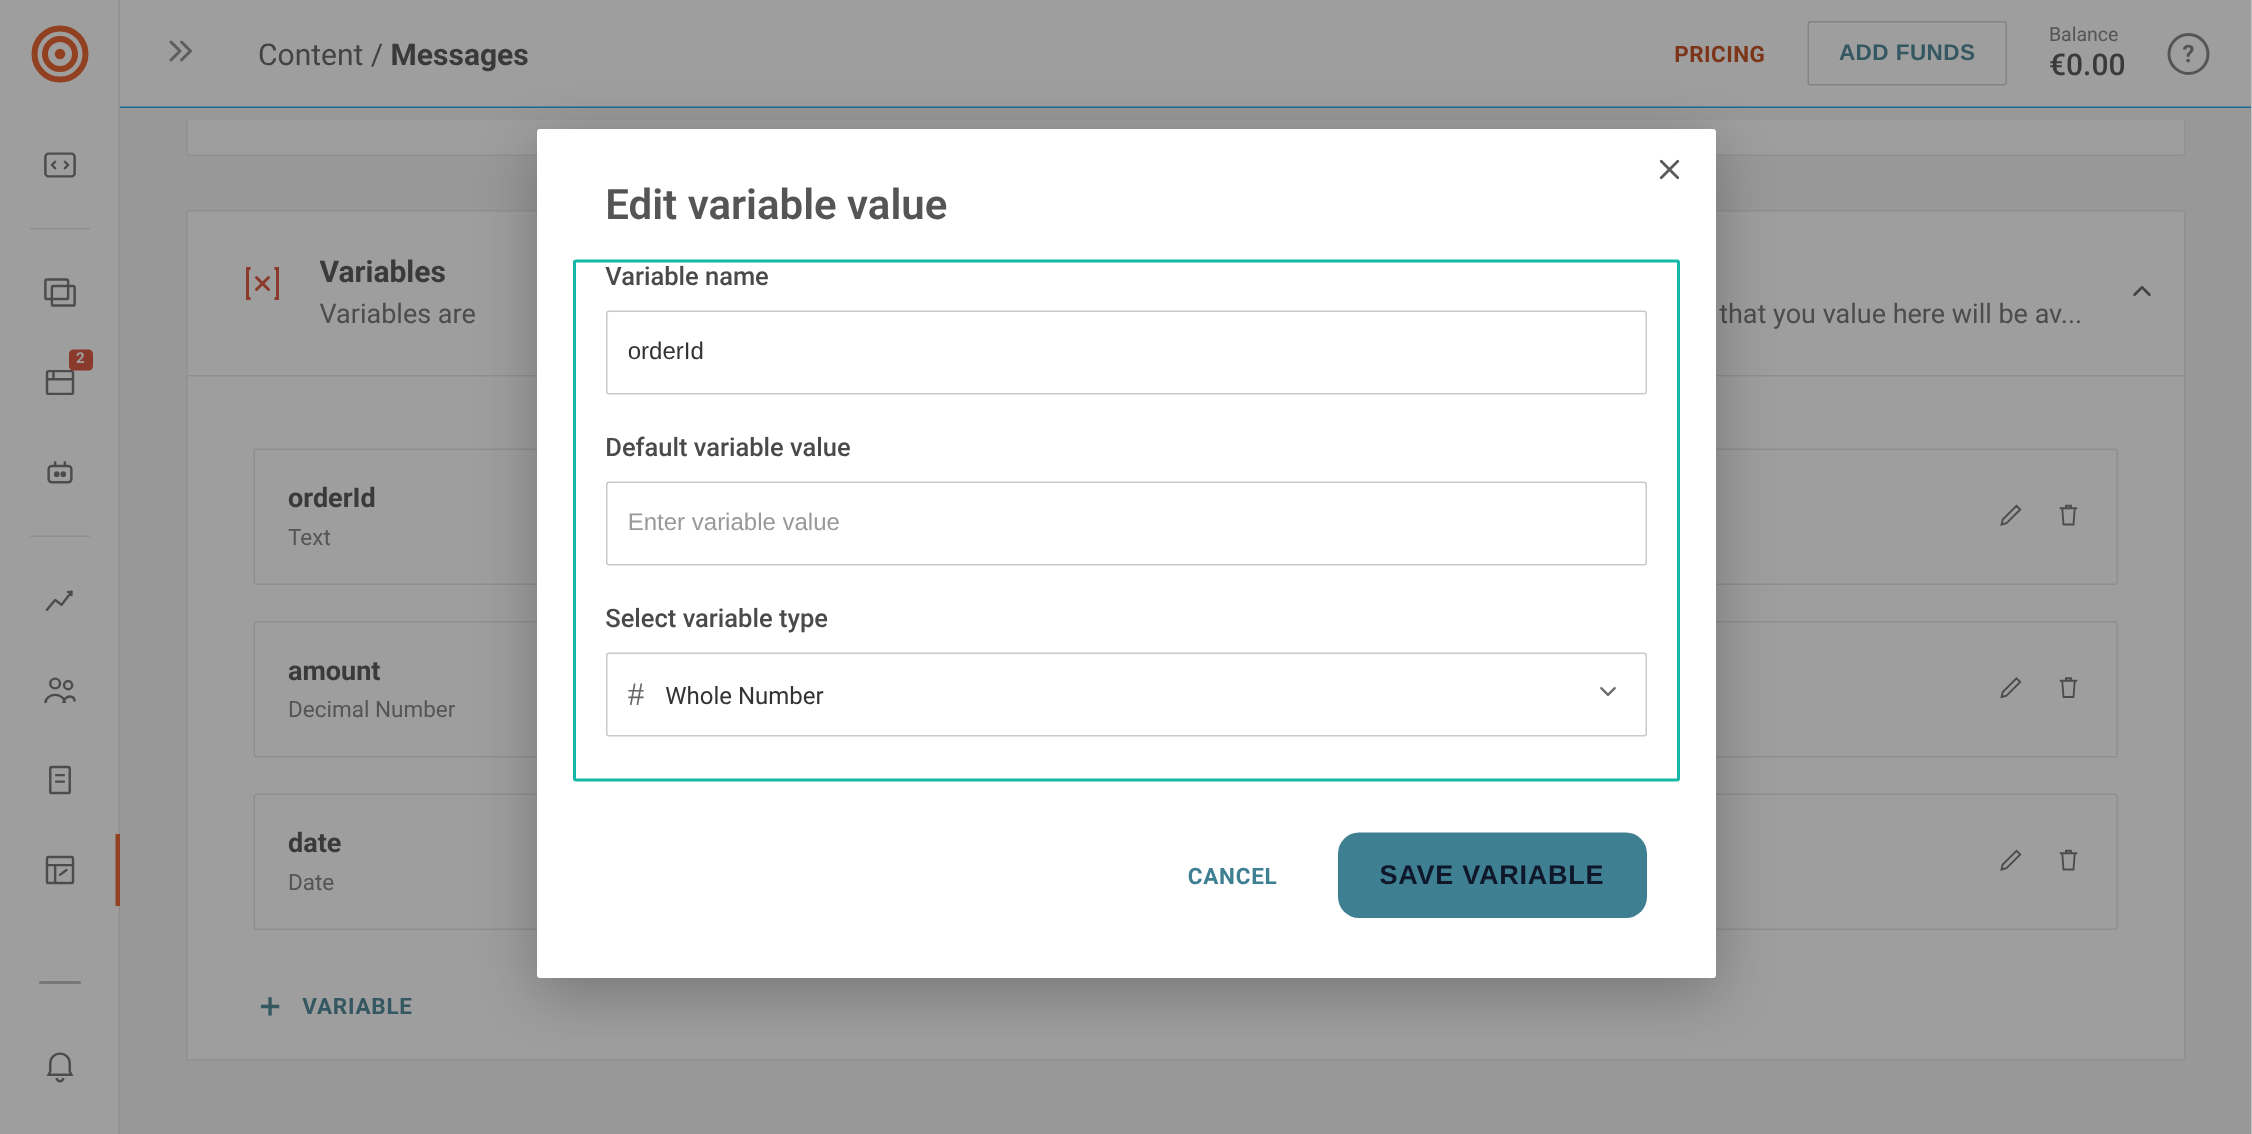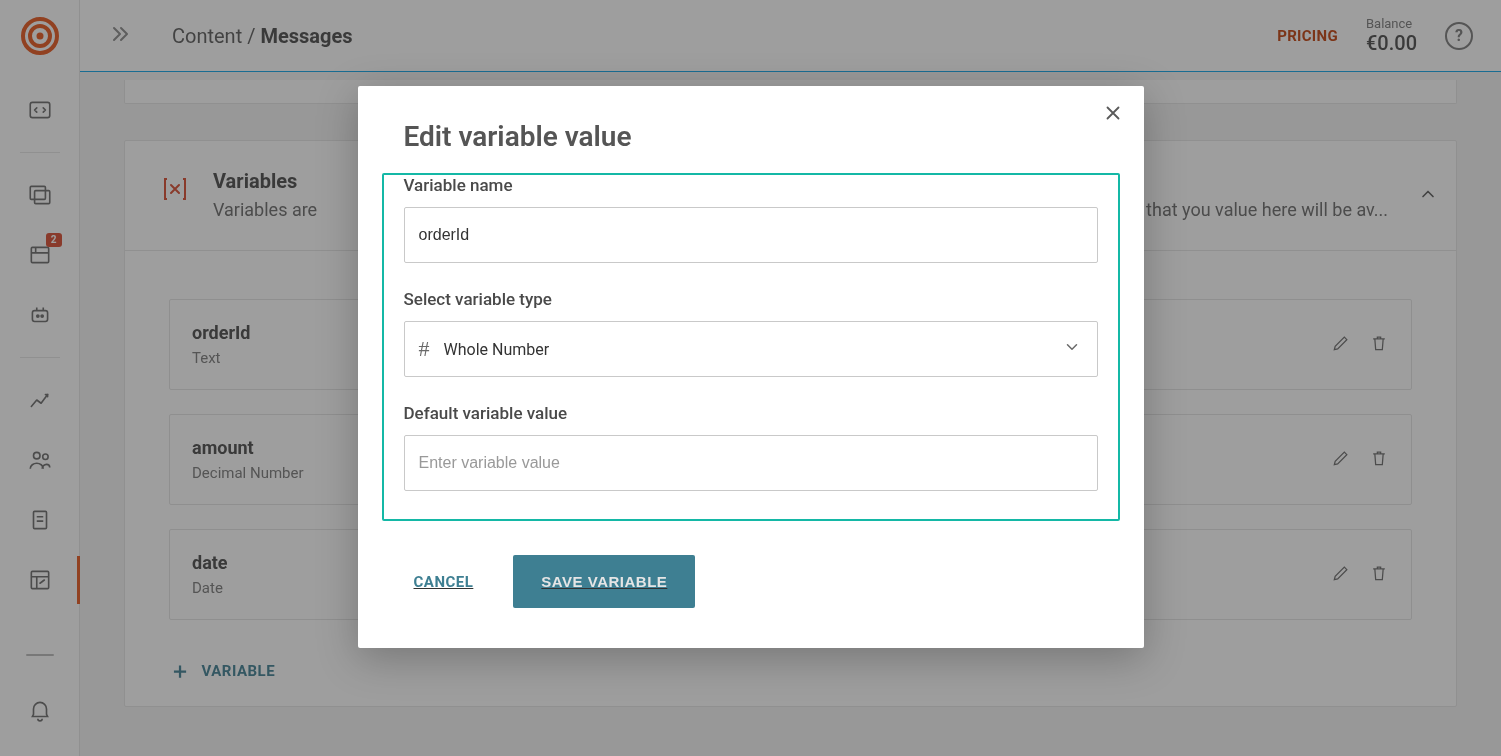--- a/index.html
+++ b/index.html
@@ -183,26 +183,26 @@
     .select-wrap {
       width:100%; height:56px; border:1px solid #c9c9c9; border-radius:2px;
       padding: 0 14px; display:flex; align-items:center; gap: 14px;
       cursor:pointer; position:relative; background:#fff;
     }
     .select-wrap .hash { color:#6a6a6a; font-size:22px; font-weight:500; font-family: Georgia, serif; }
     .select-text { font-size:16px; color:#333; }
     .select-caret { position:absolute; right:16px; color:#6a6a6a; }
     .select-caret svg { width:18px; height:18px; }
     .modal-actions {
-      display:flex; align-items:center; gap: 30px; margin-top: 34px; text-decoration: underline;
+      display:flex; justify-content:flex-end; align-items:center; gap: 30px; margin-top: 34px;
     }
     .btn-cancel { color:#3e7f92; font-weight:700; font-size:15px; letter-spacing:0.5px; cursor:pointer; padding: 12px 10px; }
     .btn-save {
-      background:#3e7f92; color:#e5e5e5; font-weight:700; font-size:15px; letter-spacing:0.5px;
-      border:none; padding: 18px 28px; border-radius:2px; cursor:pointer;
+      background:#3e7f92; color:#0f172a; font-weight:700; font-size:18px; letter-spacing:0.5px;
+      border:none; padding: 18px 28px; border-radius:14px; cursor:pointer;
     }
   </style>
 </head>
 <body>
 
 <div class="sidebar">
   <div class="logo-wrap">
     <svg class="logo-rings" viewBox="0 0 40 40">
       <circle cx="20" cy="20" r="17" fill="none" stroke="#e8561c" stroke-width="4"></circle>
       <circle cx="20" cy="20" r="10" fill="none" stroke="#e8561c" stroke-width="4"></circle>
@@ -278,20 +278,21 @@
   <div class="back-arr">
     <svg viewBox="0 0 24 24" fill="none" stroke="currentColor" stroke-width="2">
         <path d="M6 6l6 6-6 6M13 6l6 6-6 6" stroke-linecap="round" stroke-linejoin="round"></path>
       </svg>
   </div>
   <div class="crumb">
     <span>Content</span><span> / </span><b>Messages</b>
   </div>
   <div class="header-right">
     <span class="pricing">PRICING</span>
+    <button class="add-funds">ADD FUNDS</button>
     <div class="balance-wrap">
       <span class="bal-lbl">Balance</span>
       <span class="bal-amt">€0.00</span>
     </div>
     <div class="help-ic">
         <span>?</span>
       </div>
   </div>
 </div>
 
@@ -379,32 +380,32 @@
       </svg>
   </div>
   <div class="modal-title">Edit variable value</div>
 
   <div class="highlight-box">
     <div class="field">
       <div class="field-label">Variable name</div>
       <input class="field-input" value="orderId" style="">
     </div>
     <div class="field">
+      <div class="field-label">Default variable value</div>
+      <input class="field-input" placeholder="Enter variable value" style="">
+    </div>
+    <div class="field">
       <div class="field-label">Select variable type</div>
       <div class="select-wrap">
         <span class="hash">#</span>
         <span class="select-text">Whole Number</span>
         <span class="select-caret"><svg viewBox="0 0 24 24" fill="none" stroke="currentColor" stroke-width="2">
               <path d="M6 9l6 6 6-6" stroke-linecap="round" stroke-linejoin="round"></path>
             </svg></span>
       </div>
     </div>
-    <div class="field">
-      <div class="field-label">Default variable value</div>
-      <input class="field-input" placeholder="Enter variable value" style="">
-    </div>
   </div>
 
   <div class="modal-actions">
     <span class="btn-cancel">CANCEL</span>
     <button class="btn-save">SAVE VARIABLE</button>
   </div>
 </div>
 
 </body></html>

